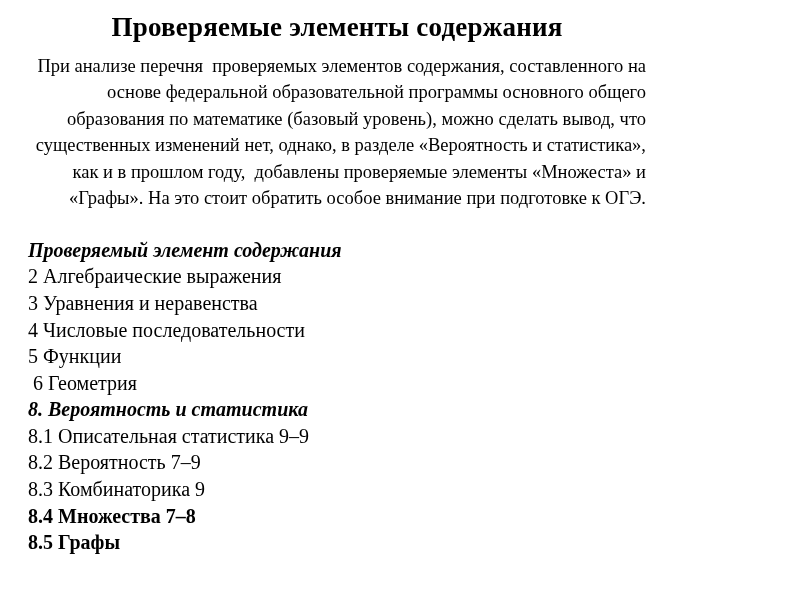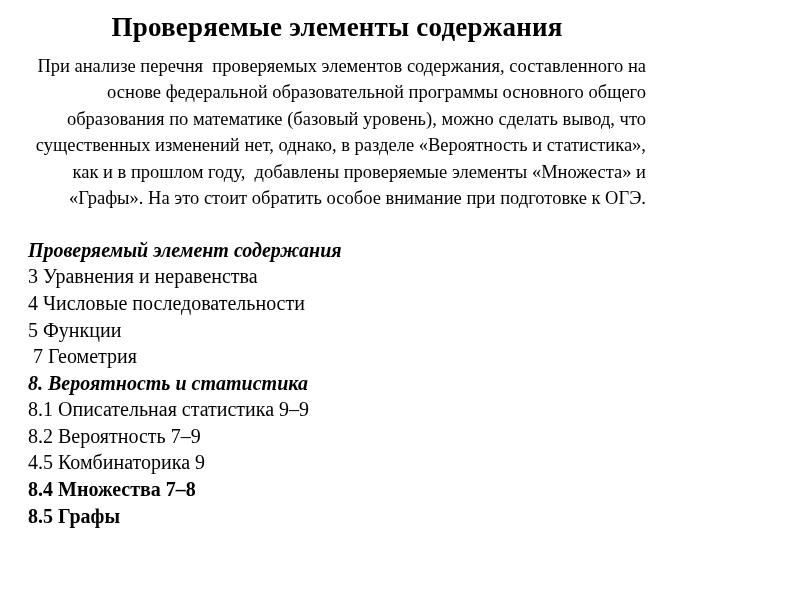--- a/index.html
+++ b/index.html
@@ -52,25 +52,26 @@
 <body>
 
 <div class="slide">
 
   <h1 class="page-title">Проверяемые элементы содержания</h1>
 
   <p class="intro">При анализе перечня  проверяемых элементов содержания, составленного на основе федеральной образовательной программы основного общего образования по математике (базовый уровень), можно сделать вывод, что существенных изменений нет, однако, в разделе «Вероятность и статистика»,  как и в прошлом году,  добавлены проверяемые элементы «Множеста» и «Графы». На это стоит обратить особое внимание при подготовке к ОГЭ.</p>
 
   <div class="content-list">
     <div class="list-item bold-italic">Проверяемый элемент содержания</div>
+    <div class="list-item">2 Алгебраические выражения</div>
     <div class="list-item">3 Уравнения и неравенства</div>
     <div class="list-item">4 Числовые последовательности</div>
     <div class="list-item">5 Функции</div>
-    <div class="list-item"> 7 Геометрия</div>
+    <div class="list-item"> 6 Геометрия</div>
     <div class="list-item bold-italic">8. Вероятность и статистика</div>
     <div class="list-item">8.1 Описательная статистика 9–9</div>
     <div class="list-item">8.2 Вероятность 7–9</div>
-    <div class="list-item">4.5 Комбинаторика 9</div>
+    <div class="list-item">8.3 Комбинаторика 9</div>
     <div class="list-item bold">8.4 Множества 7–8</div>
     <div class="list-item bold">8.5 Графы</div>
   </div>
 
 </div>
 
 </body></html>

